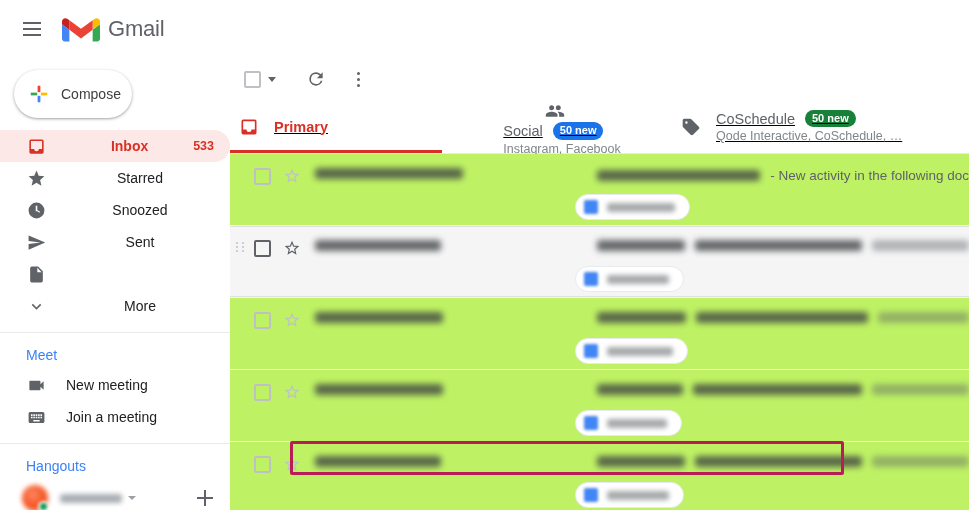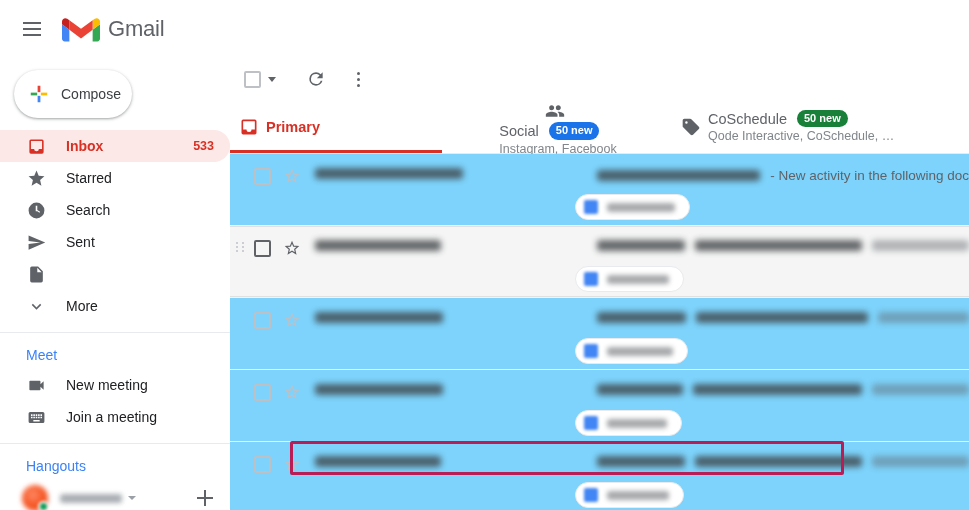--- a/index.html
+++ b/index.html
@@ -51,21 +51,21 @@
   .compose-btn {
     display: flex; align-items: center;
     margin: 6px 0 8px 14px; height: 48px; width: 118px;
     border-radius: 24px; background: #fff;
     box-shadow: 0 1px 2px 0 rgba(60,64,67,.30), 0 1px 3px 1px rgba(60,64,67,.15);
     cursor: pointer; padding-left: 14px;
   }
   .compose-plus { width: 22px; height: 22px; flex: 0 0 22px; }
   .compose-label { font-size: 14px; color: #3c4043; margin-left: 11px; }
 
-  .nav-list { margin-top: 12px; }
+  .nav-list { margin-top: 12px; text-align: center; }
   .nav-item {
     display: flex; align-items: center; height: 32px;
     padding-left: 26px; padding-right: 16px;
     border-top-right-radius: 16px; border-bottom-right-radius: 16px;
     color: #202124; font-size: 14px; cursor: pointer;
   }
   .nav-item .nav-ico { width: 20px; height: 20px; flex: 0 0 20px; display: flex; align-items: center; justify-content: center; }
   .nav-item .nav-label { margin-left: 20px; flex: 1; white-space: nowrap; }
   .nav-item .nav-count { font-size: 12.5px; font-weight: bold; }
   .nav-item.active { background: #fce8e6; color: #d93025; font-weight: bold; }
@@ -102,36 +102,36 @@
   .cb.dark { border-color: #5f6368; }
   .caret-dn { width: 0; height: 0; border-left: 4px solid transparent; border-right: 4px solid transparent; border-top: 5px solid #5f6368; margin-left: 7px; }
   .tb-icon { width: 20px; height: 20px; margin-left: 26px; cursor: pointer; }
   .tb-dots { width: 20px; height: 20px; margin-left: 22px; display: flex; flex-direction: column; align-items: center; justify-content: center; gap: 3px; cursor: pointer; }
   .tb-dots span { width: 3px; height: 3px; border-radius: 50%; background: #5f6368; display: block; }
 
   
   .tabs { height: 54px; flex: 0 0 54px; display: flex; border-bottom: 1px solid #e8eaed; }
   .tab { display: flex; align-items: center; padding: 0 12px 0 8px; position: relative; cursor: pointer; flex: 0 0 auto; }
   .tab-ico { width: 22px; height: 22px; flex: 0 0 22px; display: flex; align-items: center; justify-content: center; }
-  .tab-texts { margin-left: 6px; display: flex; flex-direction: column; justify-content: center; }
+  .tab-texts { margin-left: 14px; display: flex; flex-direction: column; justify-content: center; text-decoration: underline; }
   .tab-line1 { display: flex; align-items: center; }
   .tab-name { font-size: 14.5px; color: #5f6368; }
   .tab.active .tab-name { color: #d93025; font-weight: bold; }
   .tab-badge { font-size: 11px; font-weight: bold; color: #fff; border-radius: 9px; padding: 2px 7px; margin-left: 10px; line-height: 1.25; }
   .tab-sub { font-size: 12.5px; color: #80868b; margin-top: 2px; white-space: nowrap; }
   .tab-underline { position: absolute; left: 0; right: 0; bottom: 0; height: 3px; background: #d93025; }
   .tab-primary { width: 212px; }
   .tab-social { width: 230px; flex-direction: column; }
 
   
   .list { flex: 1; overflow: hidden; position: relative; }
   .row {
     height: 72px; display: flex; align-items: flex-start;
     border-bottom: 1px solid #f1f3f4; position: relative;
-    padding-top: 12px; background: #7dd3fc; cursor: pointer;
+    padding-top: 12px; background: #bef264; cursor: pointer;
   }
   .row.hovered { background: #f5f5f5; box-shadow: inset 0 -1px 0 0 #e0e0e0, inset 0 1px 0 0 #e0e0e0; }
   .grip { width: 12px; flex: 0 0 12px; margin-left: 6px; display: grid; grid-template-columns: 3px 3px; gap: 2px 3px; align-content: center; height: 18px; }
   .grip b { width: 2px; height: 2px; background: #bdc1c6; border-radius: 50%; display: block; }
   .grip.hidden { visibility: hidden; }
   .row-cb { margin-left: 6px; margin-top: 2px; }
   .star { width: 18px; height: 18px; margin-left: 12px; margin-top: 1px; flex: 0 0 18px; cursor: pointer; }
   .row-content { flex: 1; min-width: 0; margin-left: 14px; position: relative; height: 100%; }
   .blur-txt { height: 11px; border-radius: 3px; background: #3c4043; filter: blur(3px); opacity: .78; display: inline-block; vertical-align: middle; }
   .blur-txt.lite { background: #5f6368; opacity: .45; }
@@ -211,21 +211,21 @@
           </span>
           <span class="nav-label">Starred</span>
         </div>
 
         <div class="nav-item">
           <span class="nav-ico">
             <svg width="19" height="19" viewBox="0 0 24 24">
                 <path fill="#5f6368" d="M12 2a10 10 0 1 0 0 20 10 10 0 0 0 0-20zm1 11H11V6h2v5.5l3.5 2.1-.75 1.23L13 13z"></path>
               </svg>
           </span>
-          <span class="nav-label">Search</span>
+          <span class="nav-label">Snoozed</span>
         </div>
 
         <div class="nav-item">
           <span class="nav-ico">
             <svg width="19" height="19" viewBox="0 0 24 24">
                 <path fill="#5f6368" d="M2.01 21 23 12 2.01 3 2 10l15 2-15 2z"></path>
               </svg>
           </span>
           <span class="nav-label">Sent</span>
         </div>

